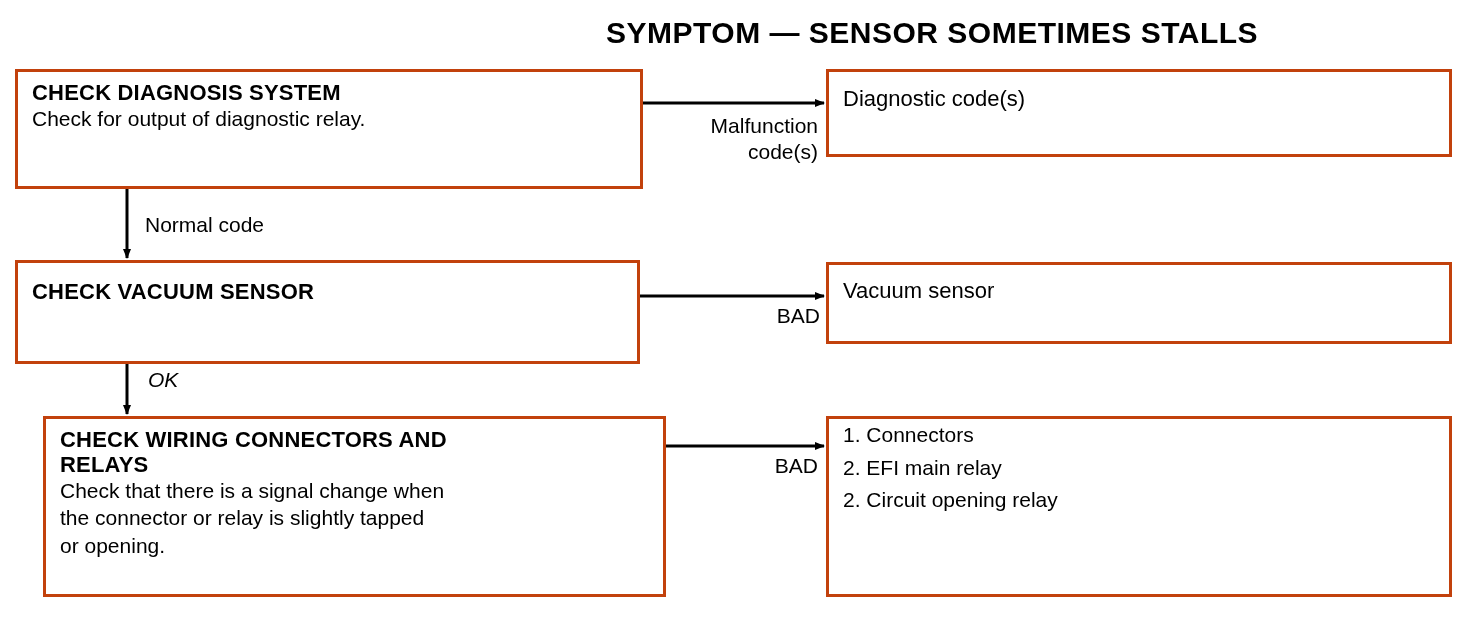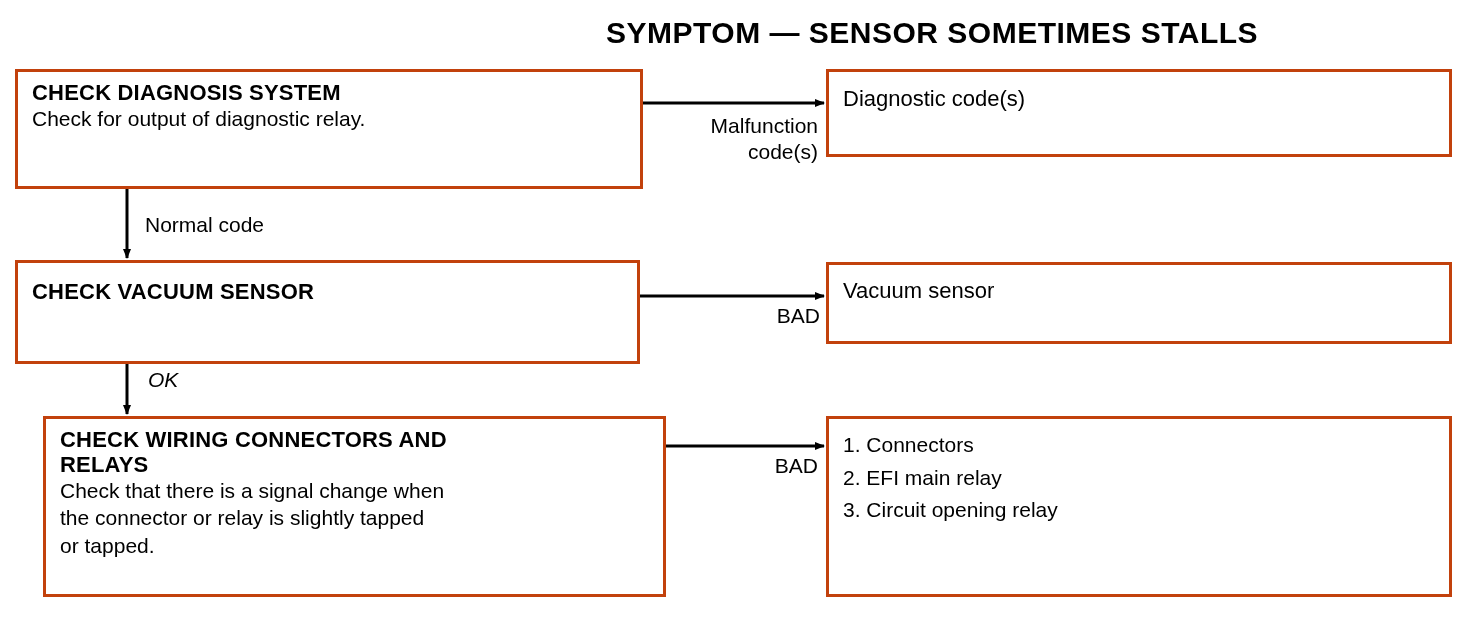--- a/index.html
+++ b/index.html
@@ -141,29 +141,29 @@
   <div class="edge-label" style="left:148px; top:367px;font-style:italic;">
     <span>OK</span>
   </div>
 
   <div class="box" style="left:15px; top:416px; width:623px; height:181px;margin-left:28px;">
     <div class="box-inner">
       <div class="box-head">CHECK WIRING CONNECTORS AND</div>
       <div class="box-head">RELAYS</div>
       <div class="box-body">Check that there is a signal change when</div>
       <div class="box-body">the connector or relay is slightly tapped</div>
-      <div class="box-body">or tapped.</div>
+      <div class="box-body">or opening.</div>
     </div>
   </div>
 
   <div class="edge-label center" style="left:653px; top:453px; width:165px;">
     <span>BAD</span>
   </div>
 
   <div class="box" style="left:826px; top:416px; width:626px; height:181px;">
-    <div class="box-inner" style="padding-top:10px;">
+    <div class="box-inner" style="padding-top:0;">
       <div class="list-line">1. Connectors</div>
       <div class="list-line">2. EFI main relay</div>
-      <div class="list-line">3. Circuit opening relay</div>
+      <div class="list-line">2. Circuit opening relay</div>
     </div>
   </div>
 
 </div>
 
 </body></html>

